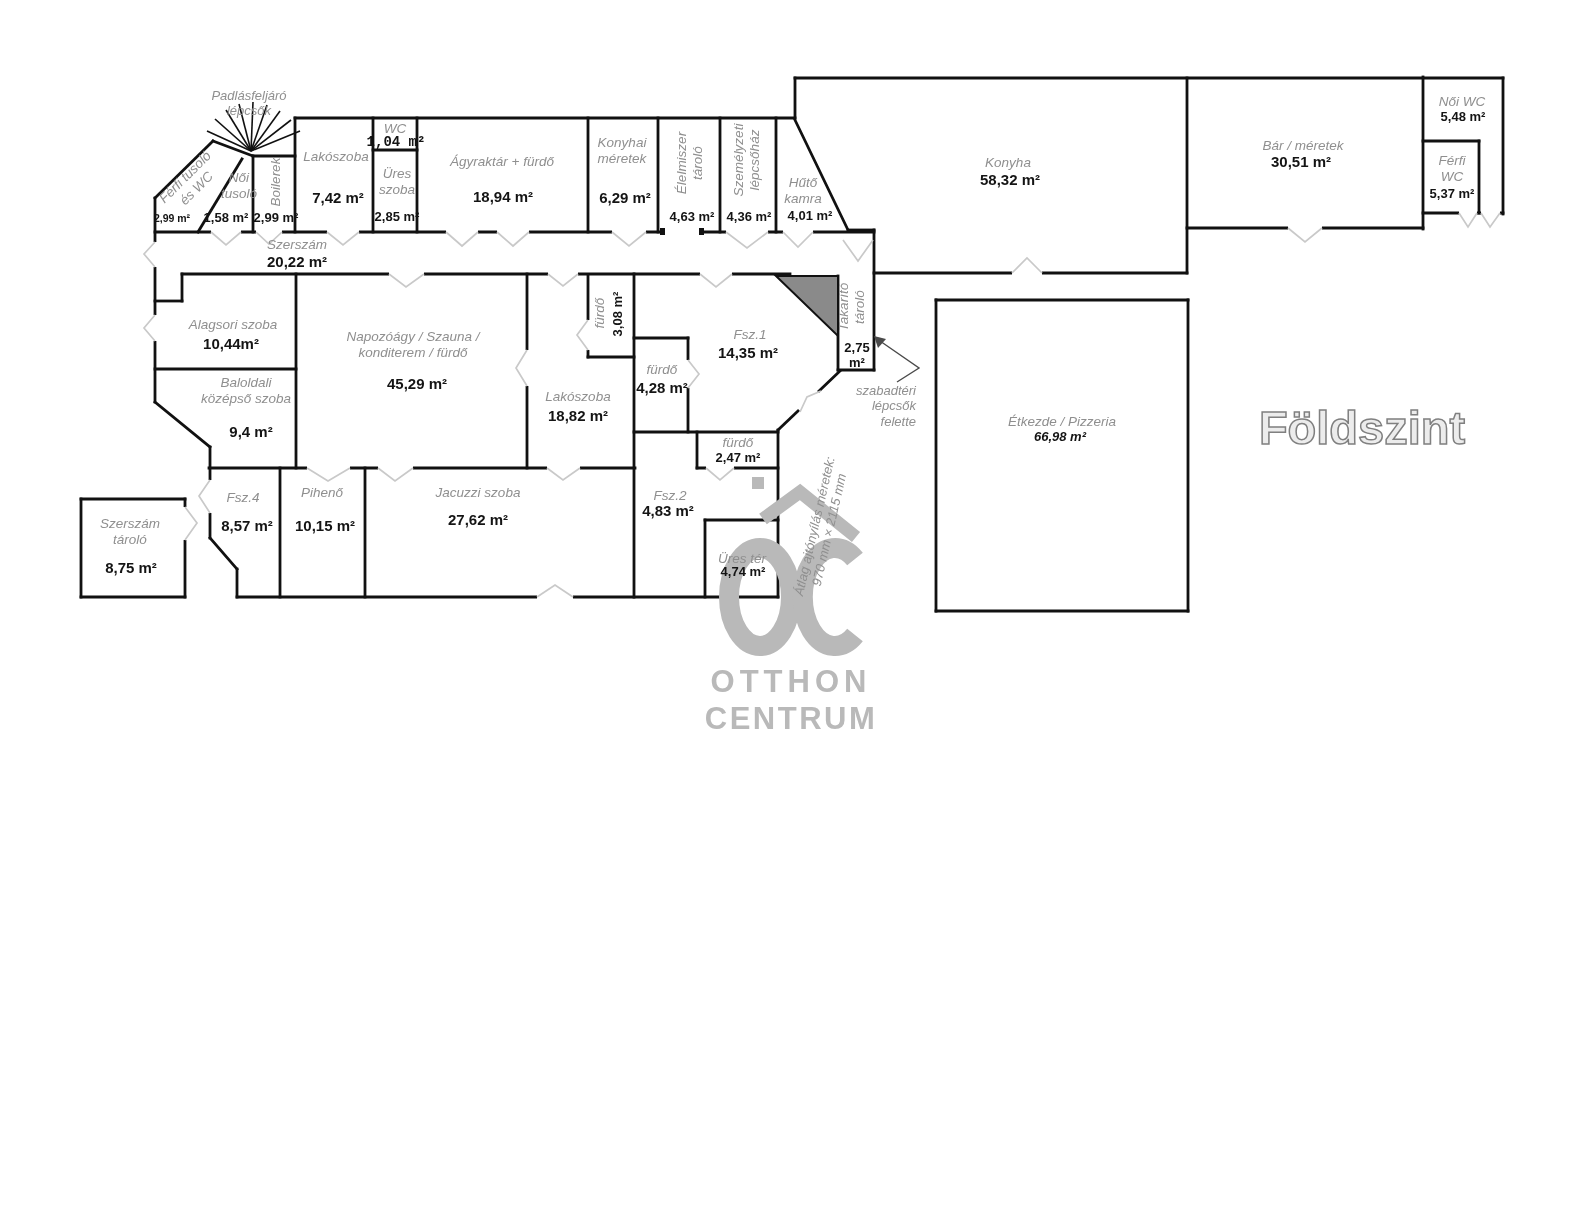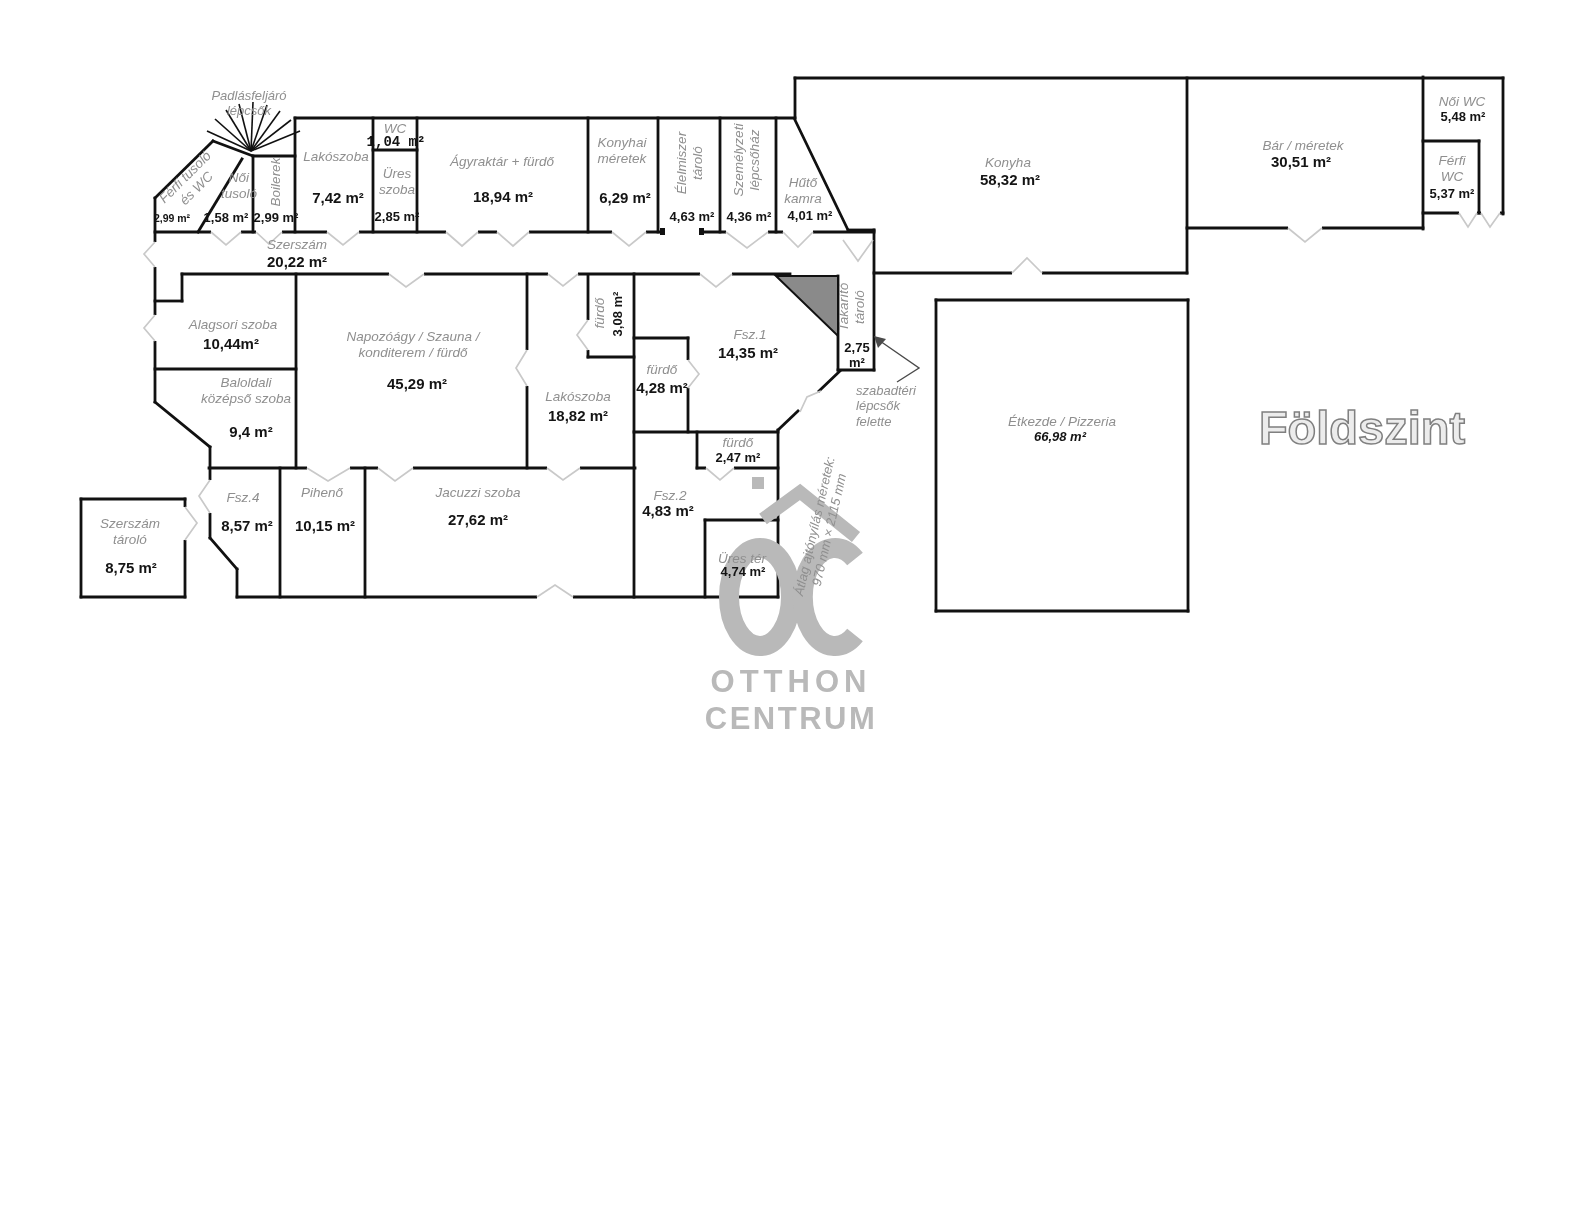--- a/index.html
+++ b/index.html
@@ -304,19 +304,19 @@
 <div class="lbl ra" style="left:668px;top:511px">4,83 m²</div>
 
 <div class="lbl rn" style="left:742px;top:559px">Üres tér</div>
 <div class="lbl ra md" style="left:743px;top:572px">4,74 m²</div>
 
 <div class="lbl rn" style="left:1062px;top:422px">Étkezde / Pizzeria</div>
 <div class="lbl ra md it" style="left:1060px;top:437px">66,98 m²</div>
 
 <div class="lbl note" style="left:249px;top:103px">Padlásfeljáró
 lépcsők</div>
-<div class="lbl note" style="left:886px;top:406px;text-align:left">szabadtéri
+<div class="lbl note" style="left:886px;top:406px;text-align:right">szabadtéri
 lépcsők
 felette</div>
 <div class="lbl note r77" style="left:822px;top:528px">Átlag ajtónyílás méretek:
 970 mm × 2115 mm</div>
 
 </div>
 
 </body></html>

